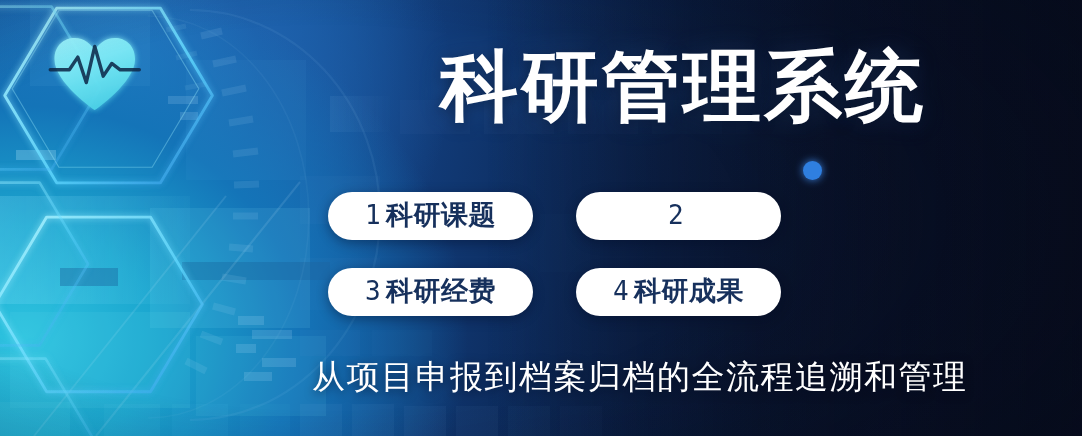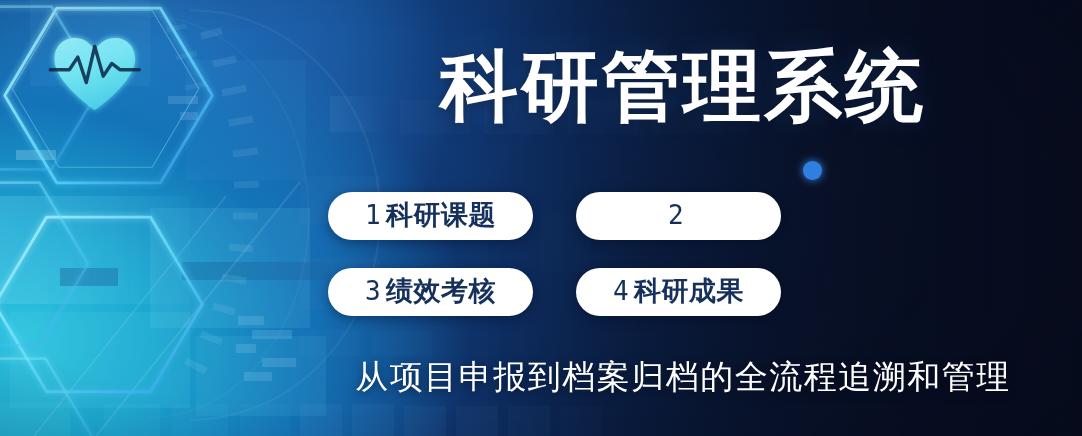--- a/index.html
+++ b/index.html
@@ -117,21 +117,20 @@
     font-weight: 500;
     margin-right: 5px;
     font-family: "DejaVu Sans Mono", monospace;
   }
 
   .tagline {
     position: absolute;
     left: 20px;
     top: 355px;
     width: 742px;
-    text-align: center;
     font-size: 33px;
     line-height: 44px;
     font-weight: 400;
     color: #ffffff;
     letter-spacing: 1.5px;
     text-shadow: 0 2px 10px rgba(2,10,30,0.6);
     white-space: nowrap;
   }
 
   .connector-dot {
@@ -335,21 +334,21 @@
     <div class="badge-grid">
       <div class="badge">
         <span class="num">1</span>
         <span>科研课题</span>
       </div>
       <div class="badge">
         <span class="num">2</span>
       </div>
       <div class="badge">
         <span class="num">3</span>
-        <span>绩效考核</span>
+        <span>科研经费</span>
       </div>
       <div class="badge">
         <span class="num">4</span>
         <span>科研成果</span>
       </div>
     </div>
 
     <div class="tagline">从项目申报到档案归档的全流程追溯和管理</div>
   </div>
 

